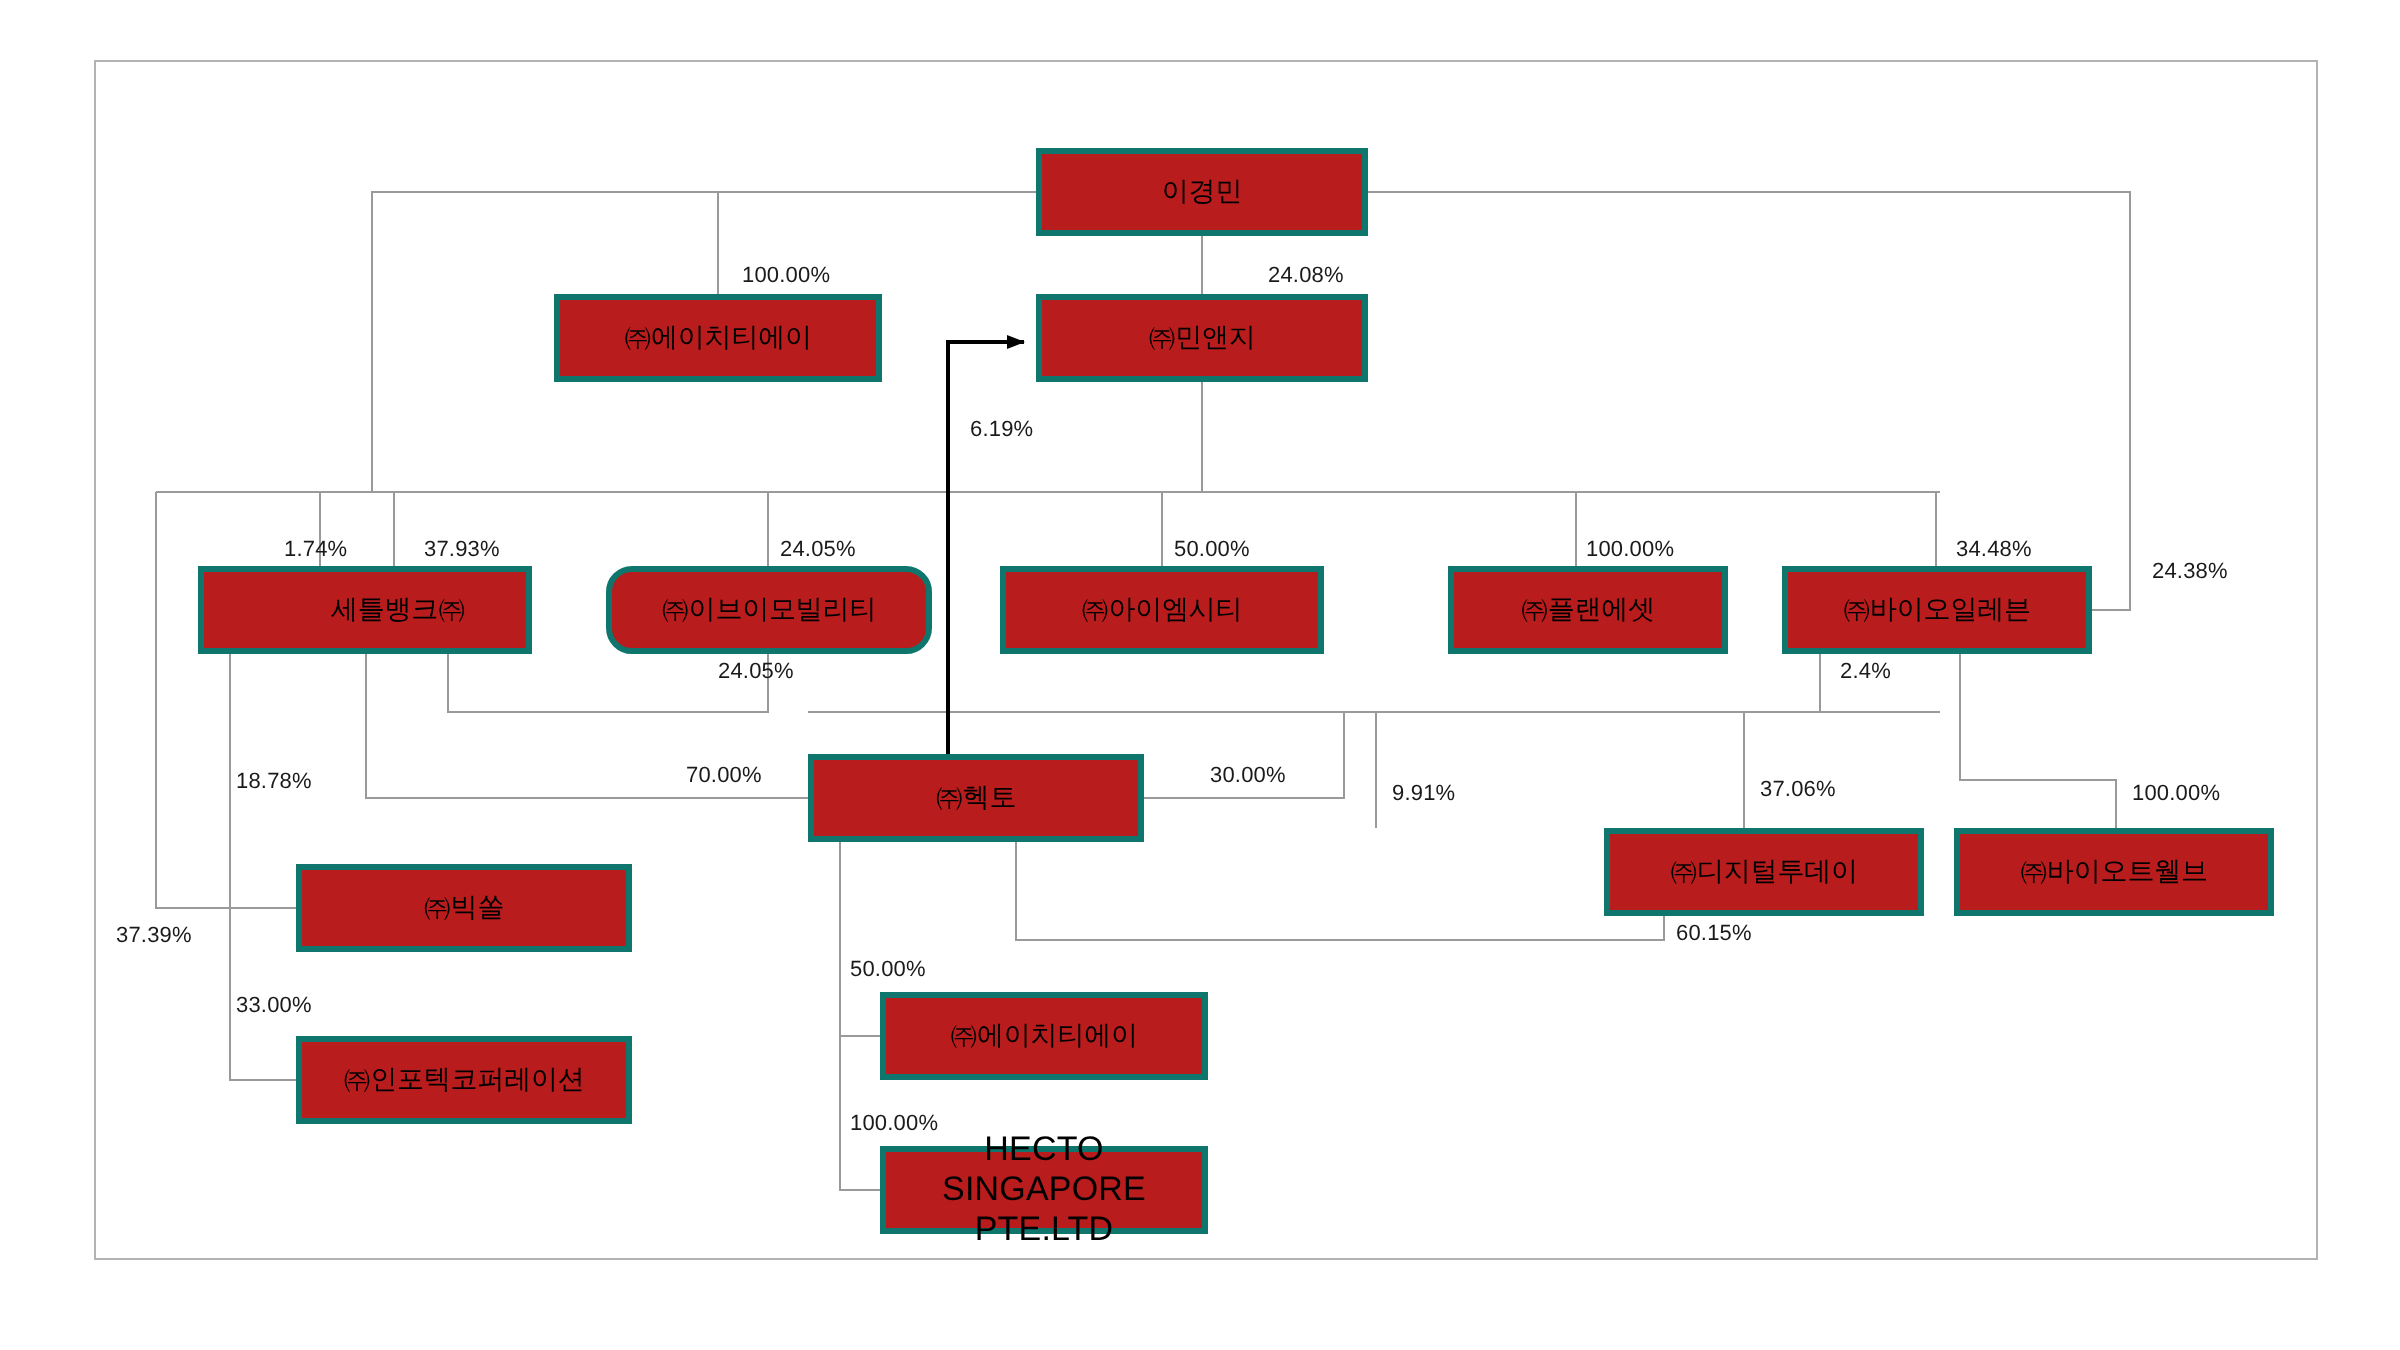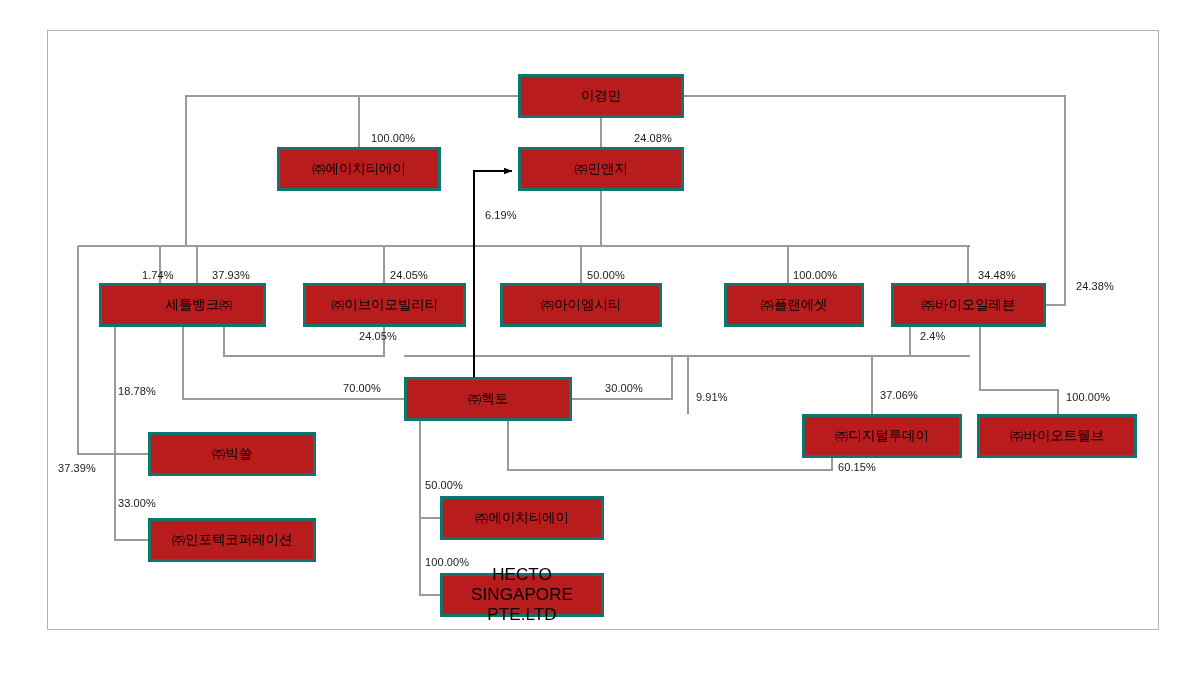--- a/index.html
+++ b/index.html
@@ -128,21 +128,21 @@
 
     <g stroke="#000000" stroke-width="2" fill="none">
       <path d="M 474 377 L 474 171 L 512 171" marker-end="url(#arrowhead)"></path>
     </g>
   </svg>
 
   <div class="node" style="left:518px;top:74px;width:166px;height:44px;">이경민</div>
   <div class="node" style="left:277px;top:147px;width:164px;height:44px;">㈜에이치티에이</div>
   <div class="node" style="left:518px;top:147px;width:166px;height:44px;">㈜민앤지</div>
   <div class="node" style="left:99px;top:283px;width:167px;height:44px;padding-left:33px;">세틀뱅크㈜</div>
-  <div class="node" style="left:303px;top:283px;width:163px;height:44px;">㈜이브이모빌리티</div>
+  <div class="node" style="left:303px;top:283px;width:163px;height:44px;border-radius:13px;">㈜이브이모빌리티</div>
   <div class="node" style="left:500px;top:283px;width:162px;height:44px;">㈜아이엠시티</div>
   <div class="node" style="left:724px;top:283px;width:140px;height:44px;">㈜플랜에셋</div>
   <div class="node" style="left:891px;top:283px;width:155px;height:44px;">㈜바이오일레븐</div>
   <div class="node" style="left:404px;top:377px;width:168px;height:44px;">㈜헥토</div>
   <div class="node" style="left:802px;top:414px;width:160px;height:44px;">㈜디지털투데이</div>
   <div class="node" style="left:977px;top:414px;width:160px;height:44px;">㈜바이오트웰브</div>
   <div class="node" style="left:148px;top:432px;width:168px;height:44px;">㈜빅쏠</div>
   <div class="node" style="left:148px;top:518px;width:168px;height:44px;">㈜인포텍코퍼레이션</div>
   <div class="node" style="left:440px;top:496px;width:164px;height:44px;">㈜에이치티에이</div>
   <div class="node latin" style="left:440px;top:573px;width:164px;height:44px;">HECTO SINGAPORE

